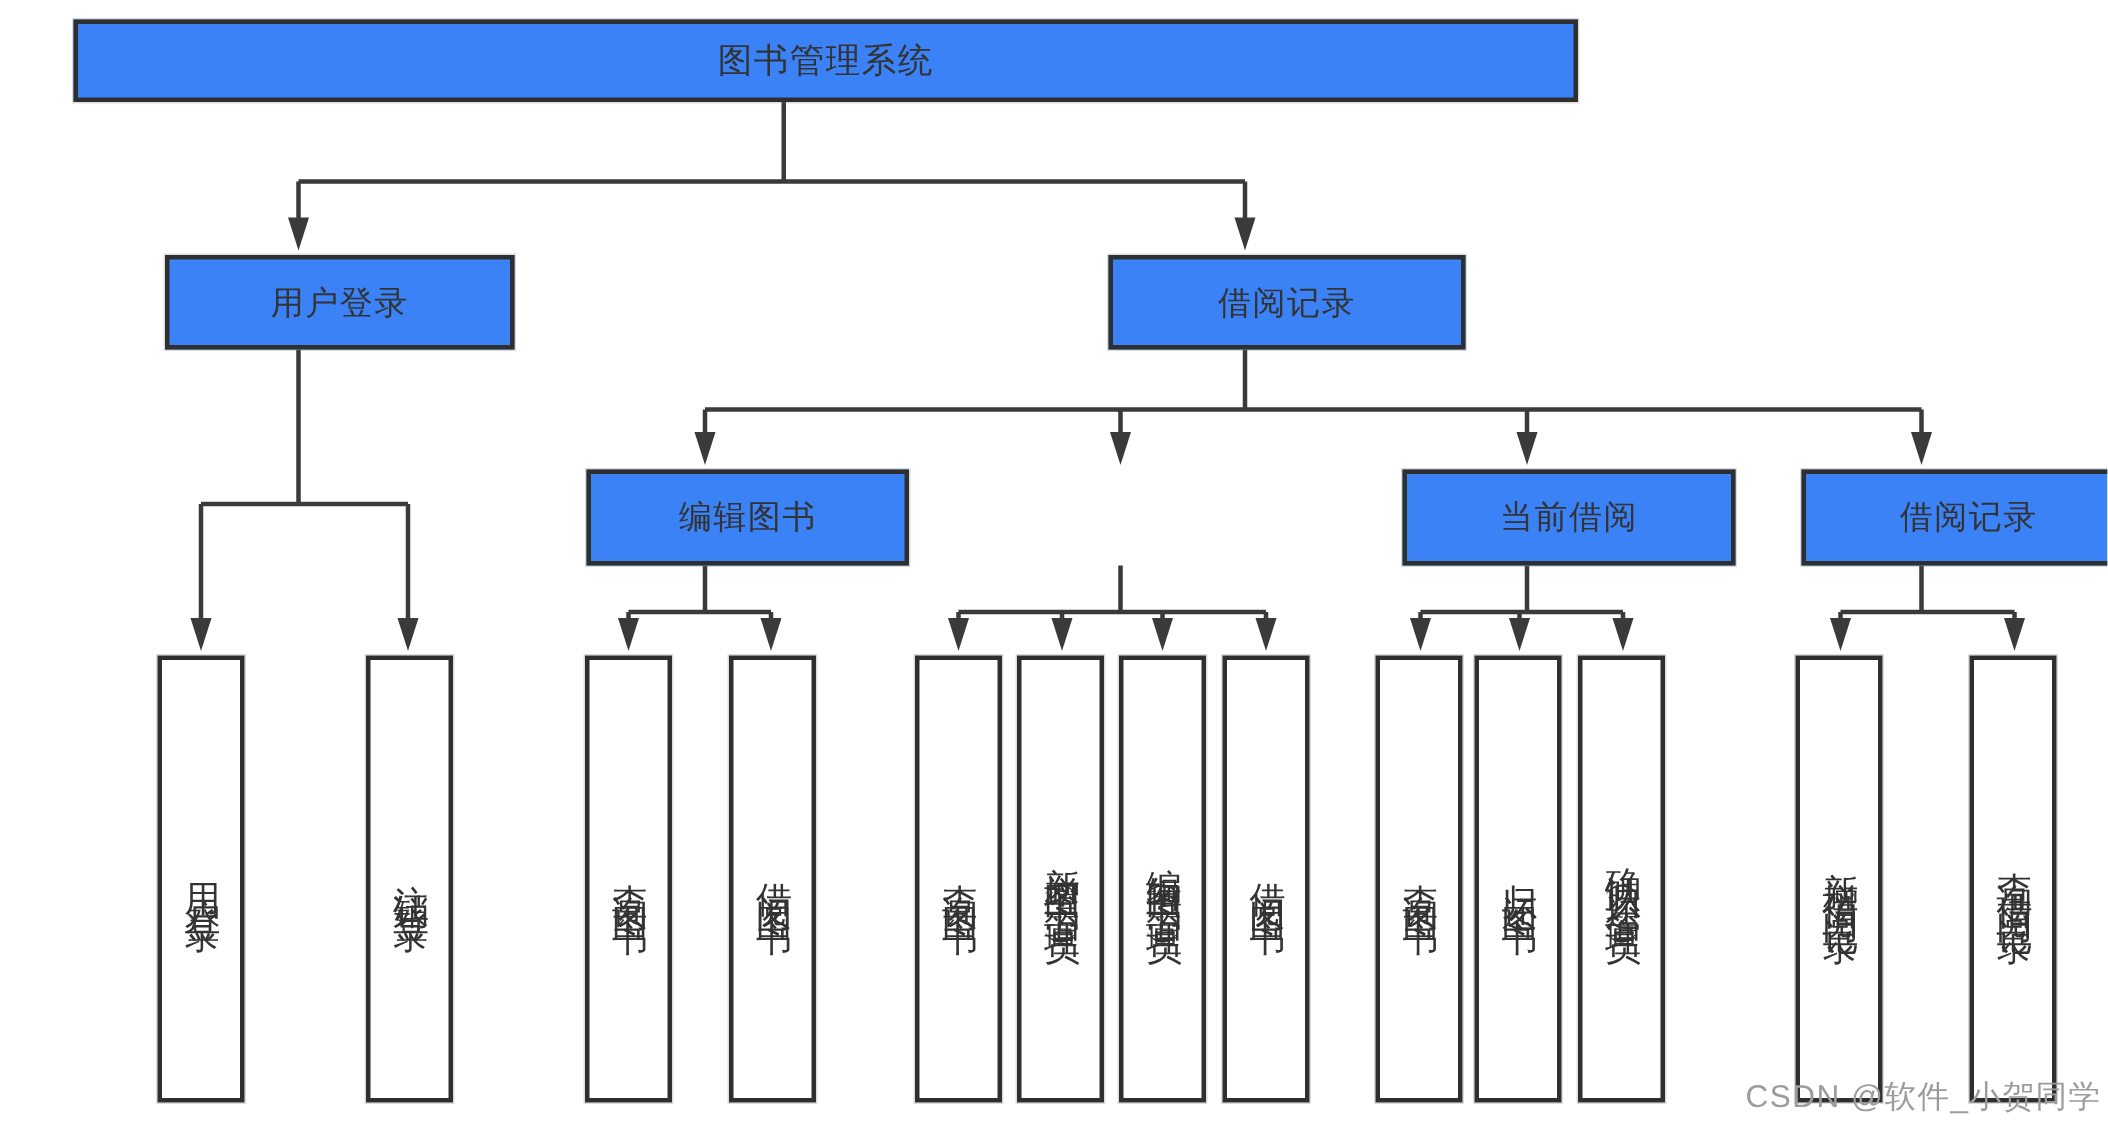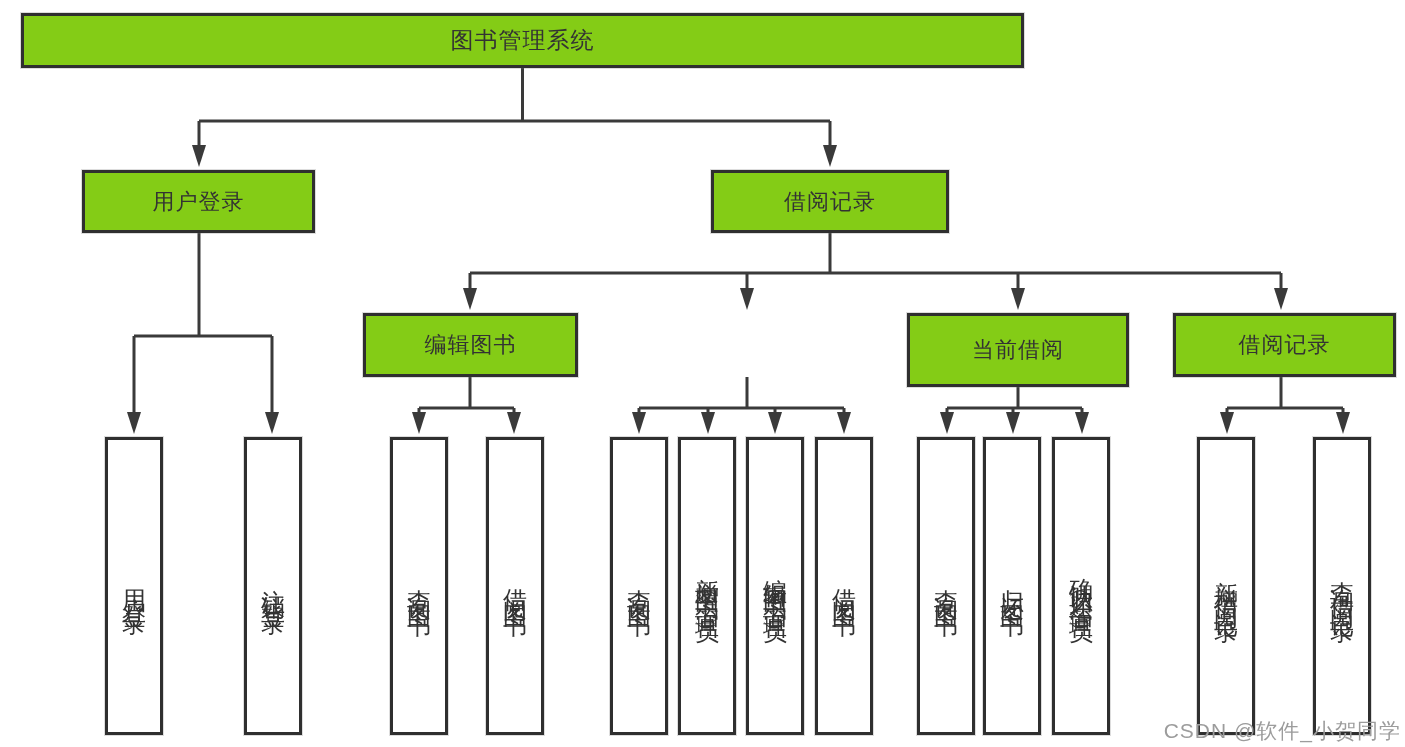--- a/index.html
+++ b/index.html
@@ -14,27 +14,28 @@
   svg.wires {
     position: absolute;
     left: 0; top: 0;
     width: 1405px; height: 747px;
     z-index: 0;
   }
   .hbox {
     position: absolute;
     box-sizing: border-box;
     border: 3px solid #2f2f2f;
-    background: #84cc16;
+    background: #3b82f6;
     display: flex;
     align-items: center;
     justify-content: center;
     color: #333333;
     z-index: 1;
     box-shadow: 0 0 0 1px rgba(120,120,120,0.25);
+    margin-left: 28px;
   }
   .root  { font-size: 23px; letter-spacing: 1px; }
   .lvl2, .lvl3 { font-size: 22px; letter-spacing: 1px; }
   .vbox {
     position: absolute;
     box-sizing: border-box;
     top: 437px;
     width: 58px;
     height: 298px;
     border: 3px solid #2f2f2f;
@@ -119,21 +120,21 @@
   <div class="hbox lvl2" style="left:82px; top:170px; width:233px; height:63px;">
     <span>用户登录</span>
   </div>
   <div class="hbox lvl2" style="left:711px; top:170px; width:238px; height:63px;">
     <span>借阅记录</span>
   </div>
 
   <div class="hbox lvl3" style="left:363px; top:313px; width:215px; height:64px;">
     <span>编辑图书</span>
   </div>
-  <div class="hbox lvl3" style="left:907px; top:313px; width:222px; height:74px;">
+  <div class="hbox lvl3" style="left:907px; top:313px; width:222px; height:64px;">
     <span>当前借阅</span>
   </div>
   <div class="hbox lvl3" style="left:1173px; top:313px; width:223px; height:64px;">
     <span>借阅记录</span>
   </div>
 
   <div class="vbox" style="left:105px;">
     <span>用户登录</span>
   </div>
   <div class="vbox" style="left:244px;">

